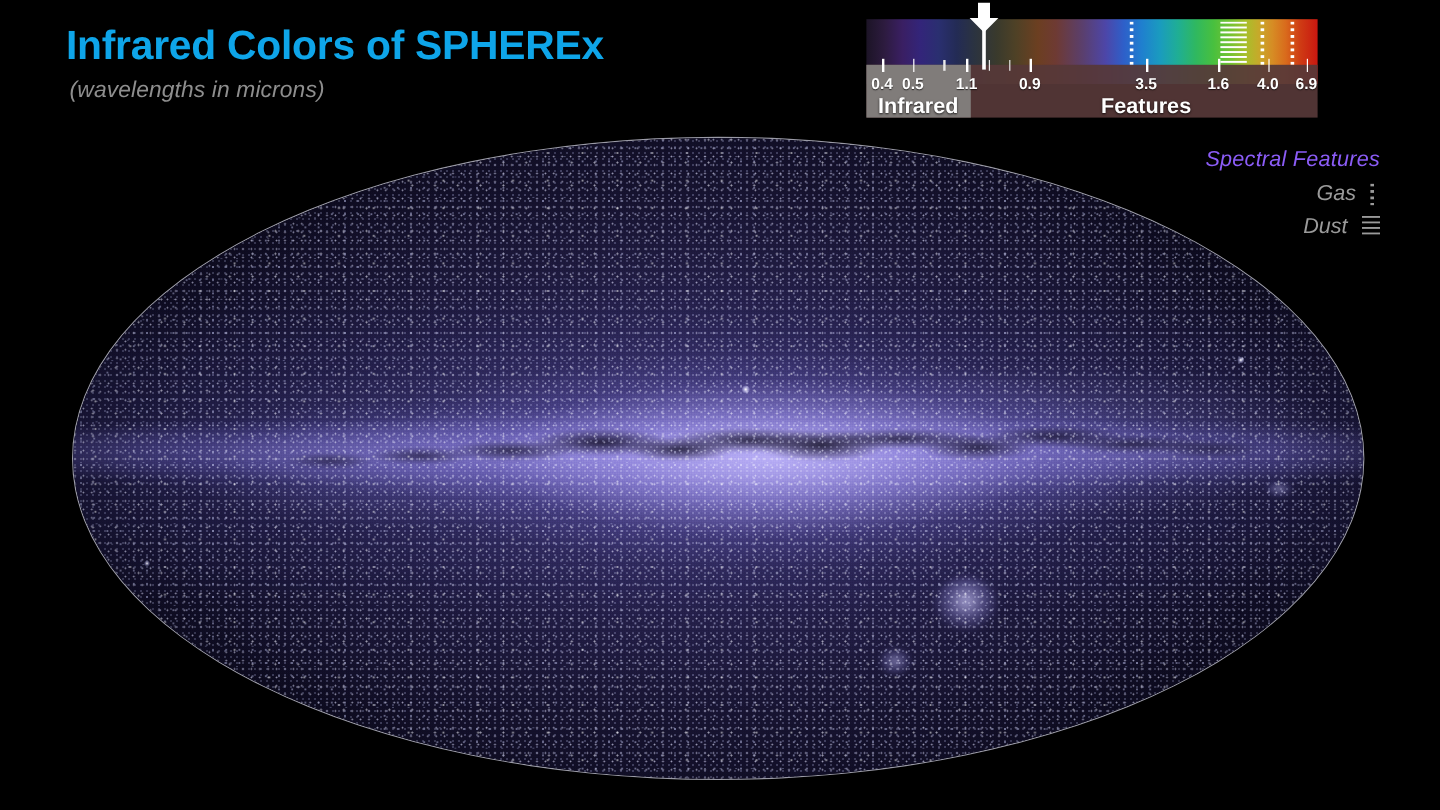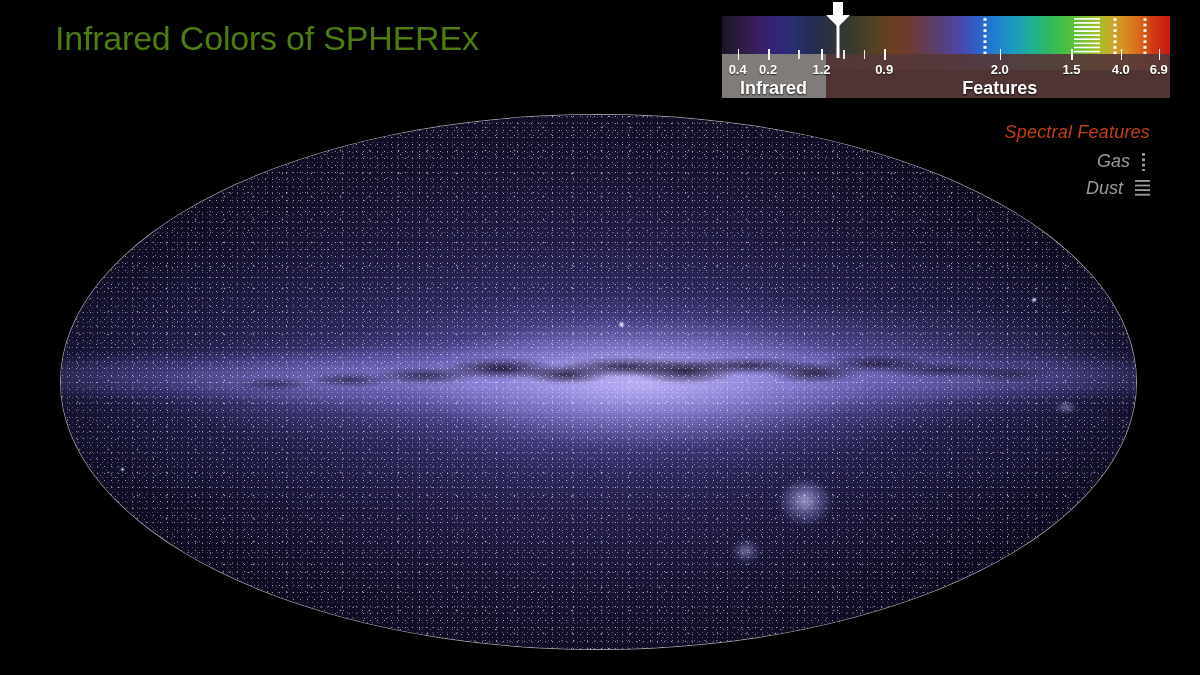--- a/index.html
+++ b/index.html
@@ -6,21 +6,21 @@
   html,body { background:#000; }
   body {
     width:1200px; height:675px; position:relative; overflow:hidden;
     font-family:"Liberation Sans", sans-serif;
     background:#000; color:#fff;
   }
 
   
   #title-block { position:absolute; left:55px; top:20px; }
   #page-title {
-    font-size:34px; font-weight:normal; color:#4d7c0f;
+    font-size:34px; font-weight:bold; color:#0ea5e9;
     letter-spacing:-0.2px; line-height:1.1;
     text-shadow:0 0 2px rgba(0,0,0,.9);
   }
   #page-subtitle {
     font-size:19px; font-style:italic; color:#8e8e8e;
     margin-top:8px; margin-left:3px; letter-spacing:0.1px;
   }
 
   
   #sky-map-wrap {
@@ -127,21 +127,21 @@
   #brightstar-3 { left:5.5%; top:66.0%; width:5px; height:5px;
     background:radial-gradient(circle, #ffffff 0%, rgba(200,200,255,0.5) 35%, rgba(0,0,0,0) 75%); filter:blur(0.6px); }
 
   
   .sky-vignette {
     background:radial-gradient(ellipse 78% 86% at 50% 50%, rgba(0,0,0,0) 55%, rgba(3,3,10,0.55) 86%, rgba(2,2,8,0.85) 100%);
   }
 
   
   #spectrum-panel {
-    position:absolute; left:722px; top:16px; width:448px; height:82px;
+    position:absolute; left:722px; top:16px; width:376px; height:82px;
   }
   #spectrum-bar {
     position:absolute; left:0; top:0; width:100%; height:54px;
     background:linear-gradient(to right,
       #1c1426 0%,
       #2d1b3f 4%,
       #3a1f63 8%,
       #33257a 12%,
       #2a2f70 16%,
       #232b55 20%,
@@ -212,21 +212,21 @@
     position:absolute; left:50%; top:22px; transform:translateX(-50%);
     width:3px; height:34px; background:#ffffff;
   }
 
   
   #features-legend {
     position:absolute; right:50px; top:122px;
     text-align:right;
   }
   #features-title {
-    font-size:18px; font-style:italic; color:#c2410c;
+    font-size:18px; font-style:italic; color:#8b5cf6;
     margin-bottom:8px; letter-spacing:0.2px;
   }
   .feature-row {
     display:flex; align-items:center; justify-content:flex-end;
     gap:12px; margin-top:6px;
   }
   .feature-label {
     font-size:18px; font-style:italic; color:#9a9a9a;
   }
   .feature-icon { width:13px; height:18px; position:relative; }
@@ -241,20 +241,21 @@
     background-image:linear-gradient(to bottom, #9a9a9a 0 1.9px, rgba(0,0,0,0) 1.9px 4.6px);
     background-size:100% 4.6px;
     width:15px; height:17px; margin-right:0px;
   }
 </style>
 </head>
 <body>
 
 <div id="title-block">
   <div id="page-title">Infrared Colors of SPHEREx</div>
+  <div id="page-subtitle">(wavelengths in microns)</div>
 </div>
 
 <div id="sky-map-wrap">
   <div id="sky-ellipse">
     <div class="sky-layer sky-base"></div>
     <div class="sky-layer sky-halo"></div>
     <div class="sky-layer sky-band"></div>
     <div class="sky-layer sky-dust"></div>
     <div class="sky-layer sky-stars"></div>
     <div class="sky-layer sky-stars2"></div>
@@ -278,32 +279,32 @@
 
   <div id="gas-lines-container">
       <div class="gas-line" style="left: 58.8%;"></div>
       <div class="gas-line" style="left: 87.8%;"></div>
       <div class="gas-line" style="left: 94.4%;"></div>
     </div>
   <div id="ticks-container">
       <div class="tick major" style="left: 3.5%;"></div>
       <div class="tick-label" style="left: 3.5%;">0.4</div>
       <div class="tick major" style="left: 10.3%;"></div>
-      <div class="tick-label" style="left: 10.3%;">0.2</div>
+      <div class="tick-label" style="left: 10.3%;">0.5</div>
       <div class="tick" style="left: 17%;"></div>
       <div class="tick major" style="left: 22.2%;"></div>
-      <div class="tick-label" style="left: 22.2%;">1.2</div>
+      <div class="tick-label" style="left: 22.2%;">1.1</div>
       <div class="tick" style="left: 27%;"></div>
       <div class="tick" style="left: 31.6%;"></div>
       <div class="tick major" style="left: 36.2%;"></div>
       <div class="tick-label" style="left: 36.2%;">0.9</div>
       <div class="tick major" style="left: 62%;"></div>
-      <div class="tick-label" style="left: 62%;">2.0</div>
+      <div class="tick-label" style="left: 62%;">3.5</div>
       <div class="tick major" style="left: 78%;"></div>
-      <div class="tick-label" style="left: 78%;">1.5</div>
+      <div class="tick-label" style="left: 78%;">1.6</div>
       <div class="tick major" style="left: 89%;"></div>
       <div class="tick-label" style="left: 89%;">4.0</div>
       <div class="tick major" style="left: 97.5%;"></div>
       <div class="tick-label" style="left: 97.5%;">6.9</div>
     </div>
   <div id="band-labels-container">
       <div class="band-label" style="left: 11.5%;">Infrared</div>
       <div class="band-label" style="left: 62%;">Features</div>
     </div>
 

